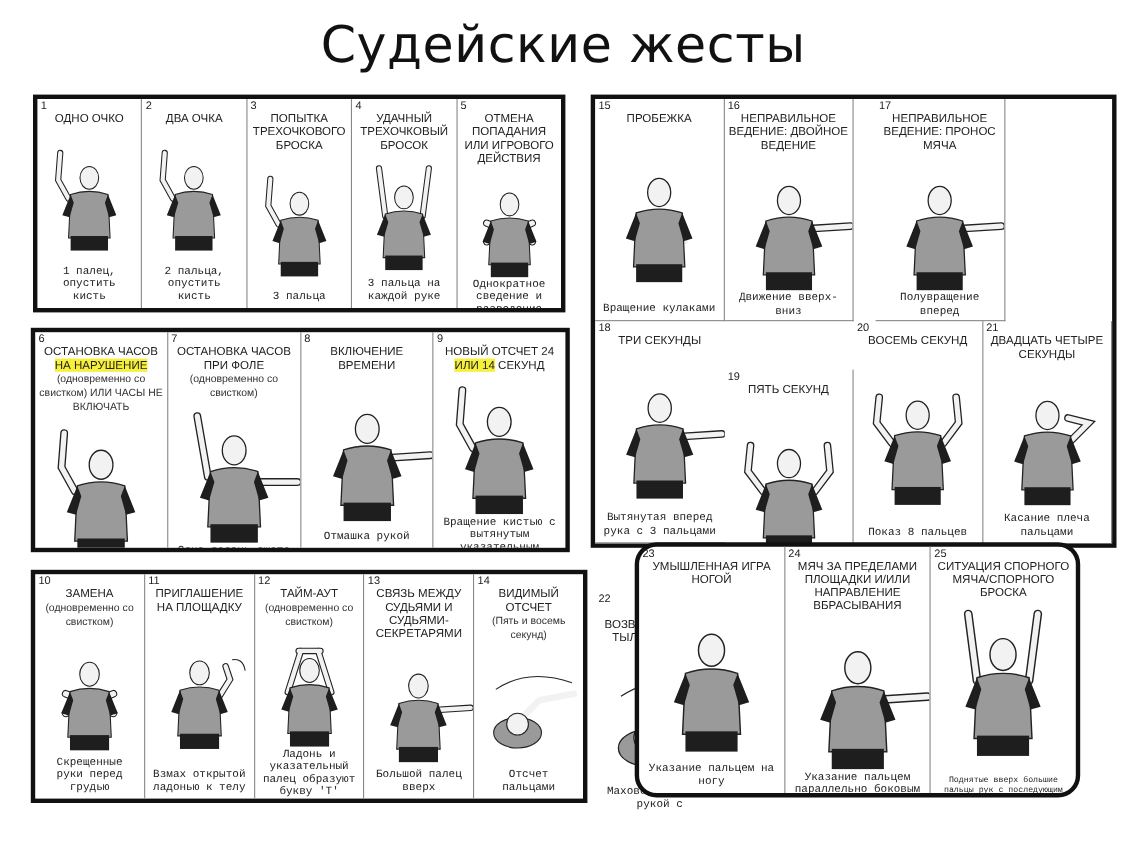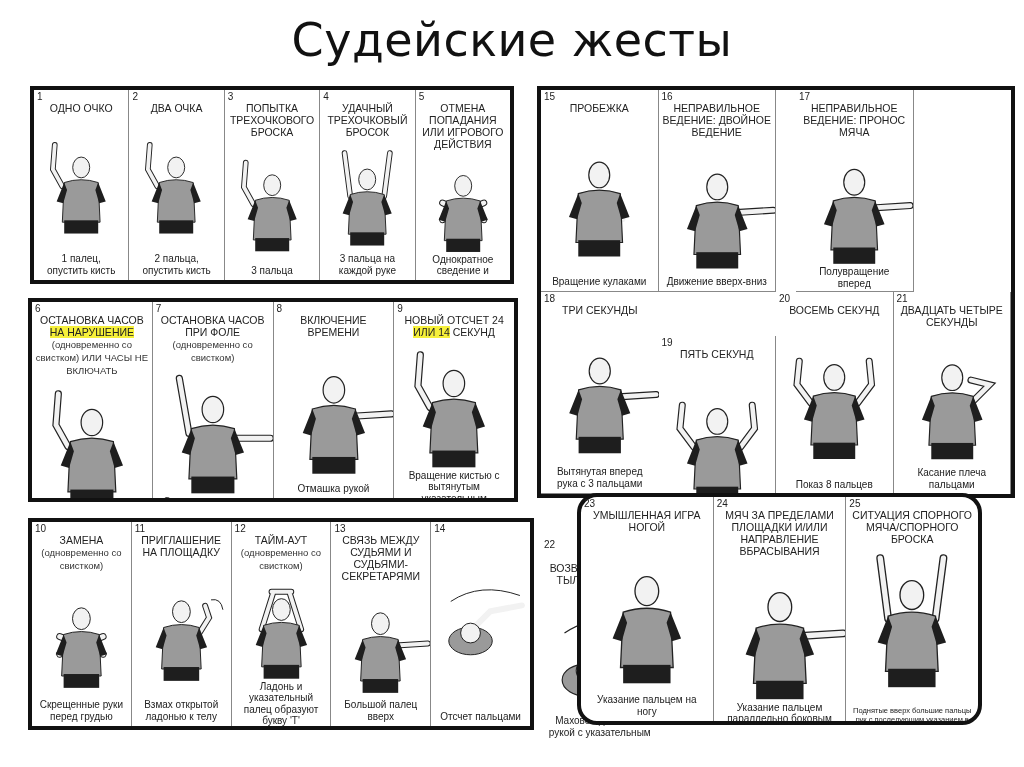--- a/index.html
+++ b/index.html
@@ -6,21 +6,21 @@
   body{width:1024px;height:767px;background:#fff;position:relative;overflow:hidden;font-family:"Liberation Sans",sans-serif;color:#111;}
   .title{position:absolute;left:0;top:0;width:1024px;height:80px;text-align:center;font-family:"DejaVu Sans",sans-serif;font-size:46px;line-height:80px;color:#111;letter-spacing:0.5px;}
   .board{position:absolute;border:4px solid #111;background:#fff;box-sizing:border-box;display:flex;}
   .cell{position:relative;flex:1 1 0;border-right:1px solid #888;box-sizing:border-box;overflow:hidden;display:flex;flex-direction:column;align-items:center;}
   .cell:last-child{border-right:none;}
   .num{position:absolute;left:3px;top:1px;font-size:10px;color:#222;}
   .head{margin-top:12px;text-align:center;font-size:10.5px;line-height:12px;text-transform:none;padding:0 2px;color:#222;}
   .head .sub{font-size:9.5px;color:#333;}
   .hl{background:#f6f03a;text-align:right;}
   .fig{flex:1 1 auto;width:100%;position:relative;}
-  .cap{text-align:center;font-size:10px;line-height:11.5px;color:#222;padding:0 6px 4px;}
+  .cap{text-align:center;font-size:10px;line-height:11.5px;color:#222;padding:0 6px 4px;font-family:Liberation Mono, monospace;}
   .cap.small{font-size:7.5px;line-height:9px;margin-top:16px;}
   svg{display:block;}
 </style>
 </head>
 <body>
 
 <div class="title">Судейские жесты</div>
 
 <div class="board" style="left:30px;top:86px;width:484px;height:198px;">
     <div class="cell">
@@ -219,20 +219,21 @@
     <ellipse cx="50" cy="38" rx="9" ry="11" fill="#f2f2f2" stroke="#222" stroke-width="1"></ellipse>
     <path d="M32 54 Q50 48 68 54 L70 96 L30 96 Z" fill="#9a9a9a" stroke="#222" stroke-width="1"></path>
     <path d="M32 54 L24 74 L31 76 L35 62 Z M68 54 L76 74 L69 76 L65 62 Z" fill="#1e1e1e"></path>
     <rect x="32" y="94" width="36" height="14" fill="#1e1e1e"></rect>
         </svg>
       </div>
       <div class="cap">Большой палец вверх</div>
     </div>
     <div class="cell">
       <span class="num">14</span>
+      <div class="head"><span>ВИДИМЫЙ ОТСЧЕТ</span><br><span class="sub">(Пять и восемь секунд)</span></div>
       <div class="fig">
         <svg viewBox="0 0 100 110" width="100%" height="100%" preserveAspectRatio="xMidYMid meet">
           <path d="M20 40 Q50 20 90 34" fill="none" stroke="#222" stroke-width="1"></path>
           <path d="M30 80 L60 50 L92 44" stroke="#f2f2f2" stroke-width="6" stroke-linecap="round" fill="none"></path>
           <ellipse cx="40" cy="80" rx="22" ry="14" fill="#9a9a9a" stroke="#222"></ellipse>
           <circle cx="40" cy="72" r="10" fill="#f2f2f2" stroke="#222"></circle>
         </svg>
       </div>
       <div class="cap">Отсчет пальцами</div>
     </div>

